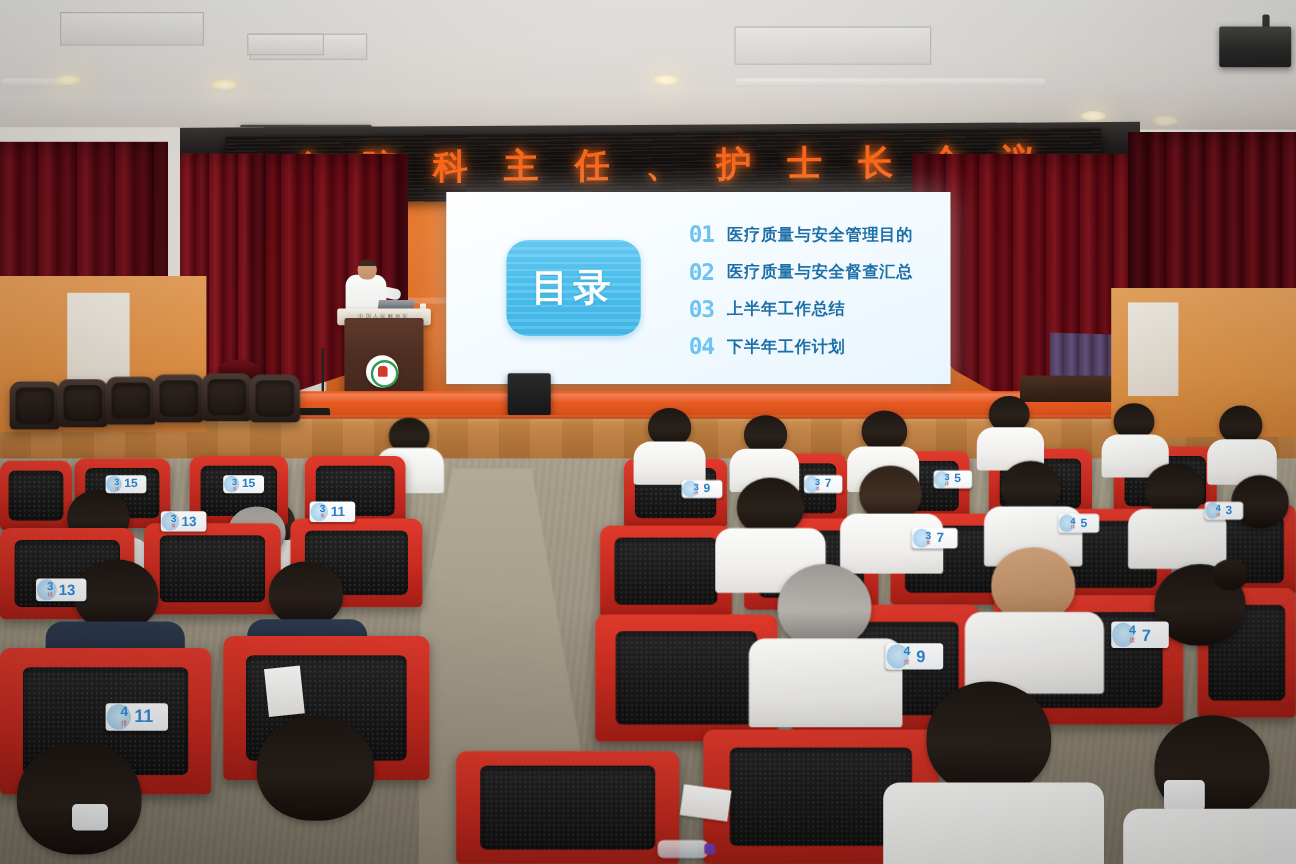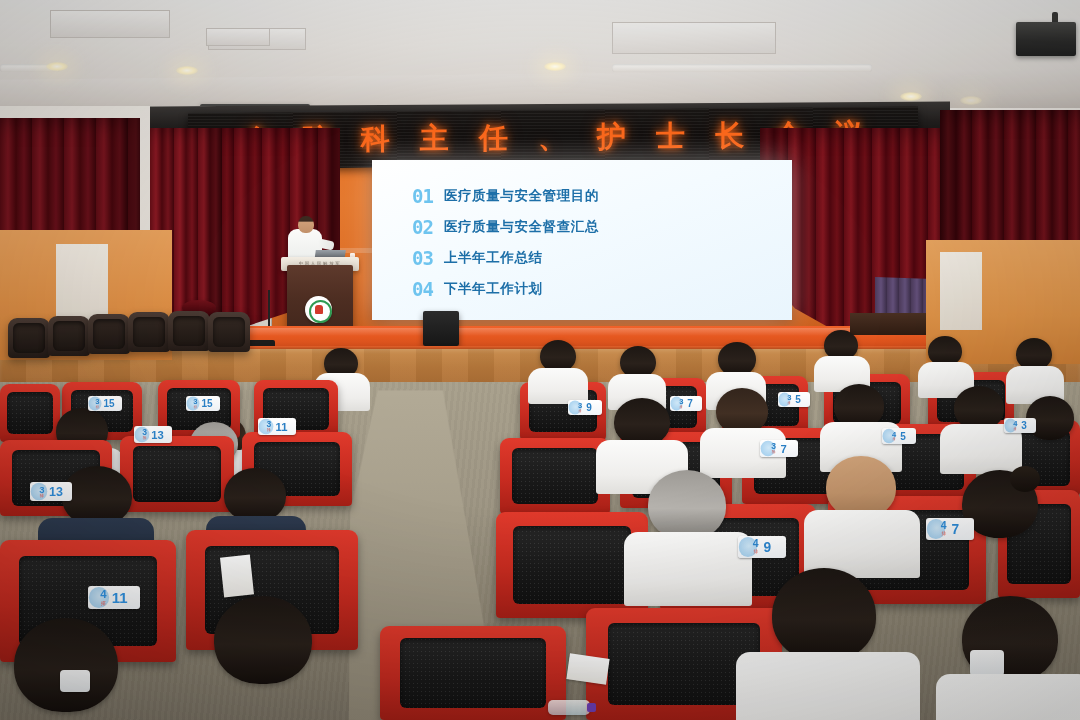--- a/index.html
+++ b/index.html
@@ -468,20 +468,23 @@
   <div class="curtain-left-2"></div>
   <div class="curtain curtain-right"></div>
   <div class="curtain-far-right"></div>
   <div class="curtain-tieback" style="left:182px;top:300px;"></div>
   <div class="curtain-tieback" style="left:916px;top:296px;"></div>
   <div class="drape-purple-l"></div>
   <div class="drape-purple-r"></div>
 
   <div class="screen-frame">
     <div class="slide">
+      <div class="slide-badge">
+        <span class="slide-badge-text">目录</span>
+      </div>
       <div class="slide-list">
         <div class="slide-item">
           <span class="slide-num">01</span>
           <span class="slide-label">医疗质量与安全管理目的</span>
         </div>
         <div class="slide-item">
           <span class="slide-num">02</span>
           <span class="slide-label">医疗质量与安全督查汇总</span>
         </div>
         <div class="slide-item">

